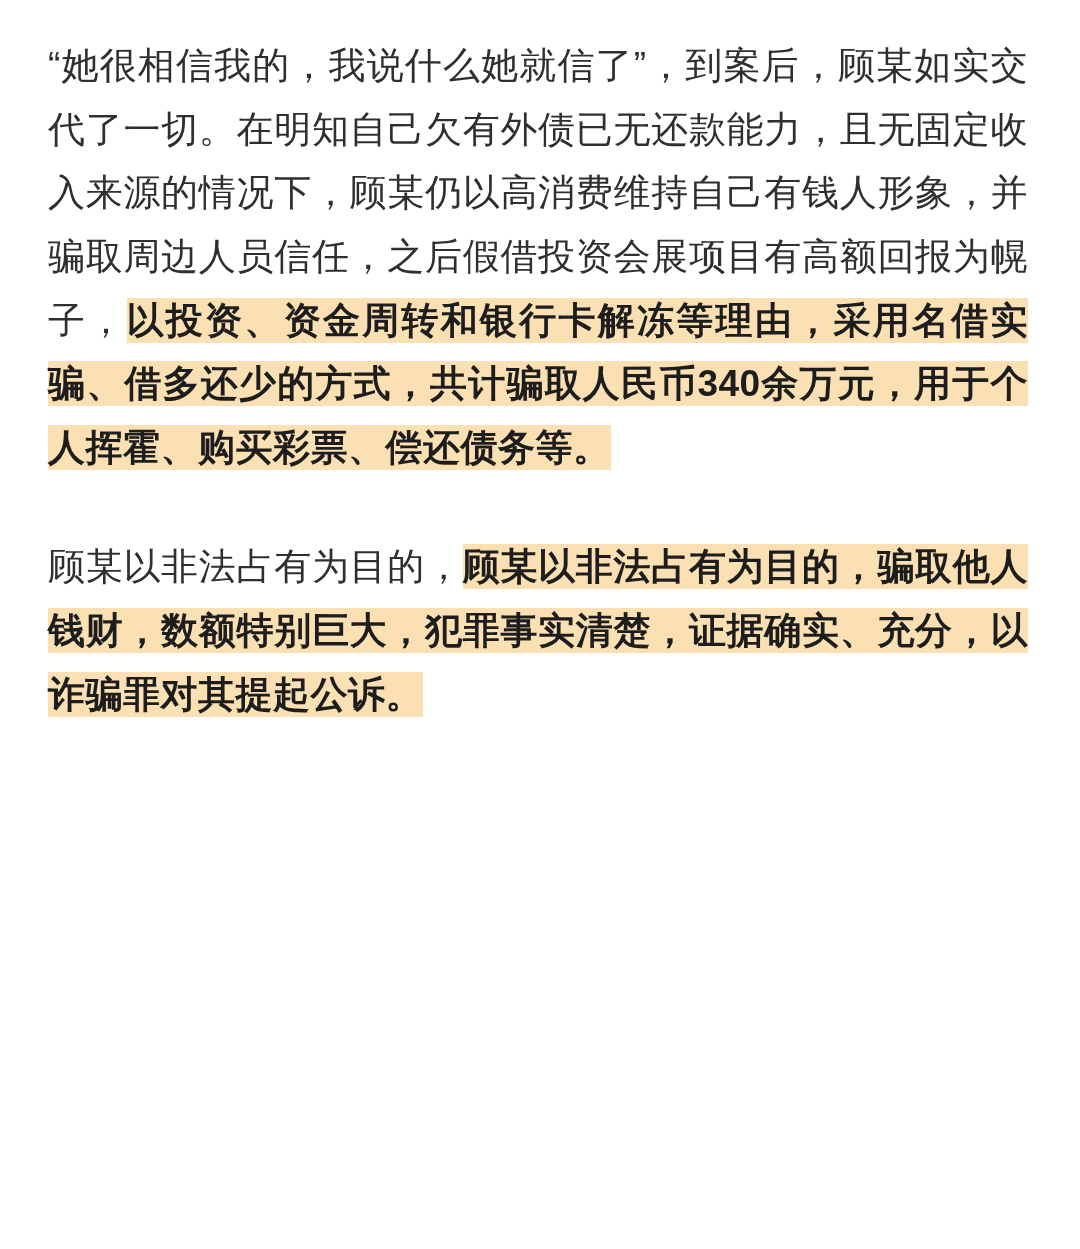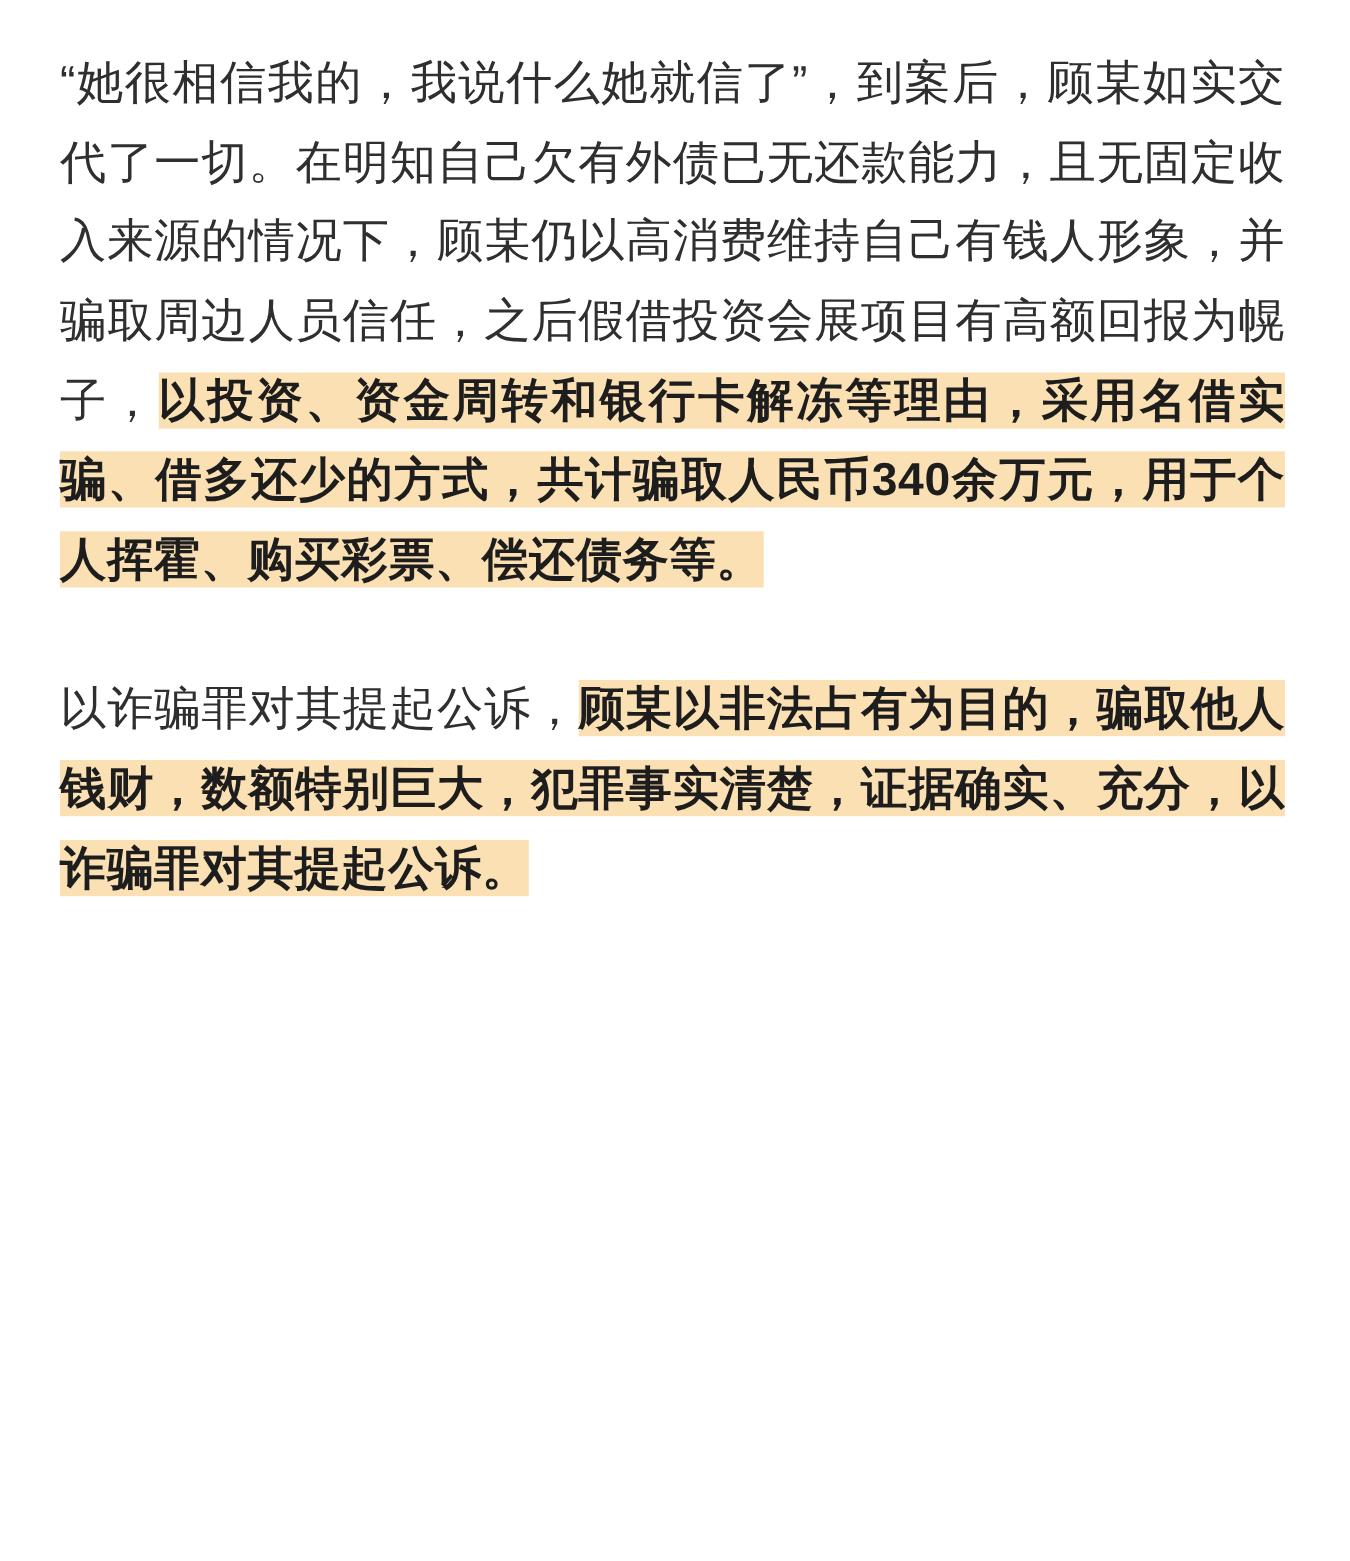--- a/index.html
+++ b/index.html
@@ -45,17 +45,17 @@
 </head>
 <body>
 
 <div class="article">
 
   <p class="para">
     <span class="plain">“她很相信我的，我说什么她就信了”，到案后，顾某如实交代了一切。在明知自己欠有外债已无还款能力，且无固定收入来源的情况下，顾某仍以高消费维持自己有钱人形象，并骗取周边人员信任，之后假借投资会展项目有高额回报为幌子，</span><span class="hl">以投资、资金周转和银行卡解冻等理由，采用名借实骗、借多还少的方式，共计骗取人民币340余万元，用于个人挥霍、购买彩票、偿还债务等。</span>
   </p>
 
   <p class="para">
-    <span class="plain">以诈骗罪对其提起公诉，</span><span class="hl">顾某以非法占有为目的，骗取他人钱财，数额特别巨大，犯罪事实清楚，证据确实、充分，以诈骗罪对其提起公诉。</span>
+    <span class="plain">顾某以非法占有为目的，</span><span class="hl">顾某以非法占有为目的，骗取他人钱财，数额特别巨大，犯罪事实清楚，证据确实、充分，以诈骗罪对其提起公诉。</span>
   </p>
 
 
 </div>
 
 </body></html>

